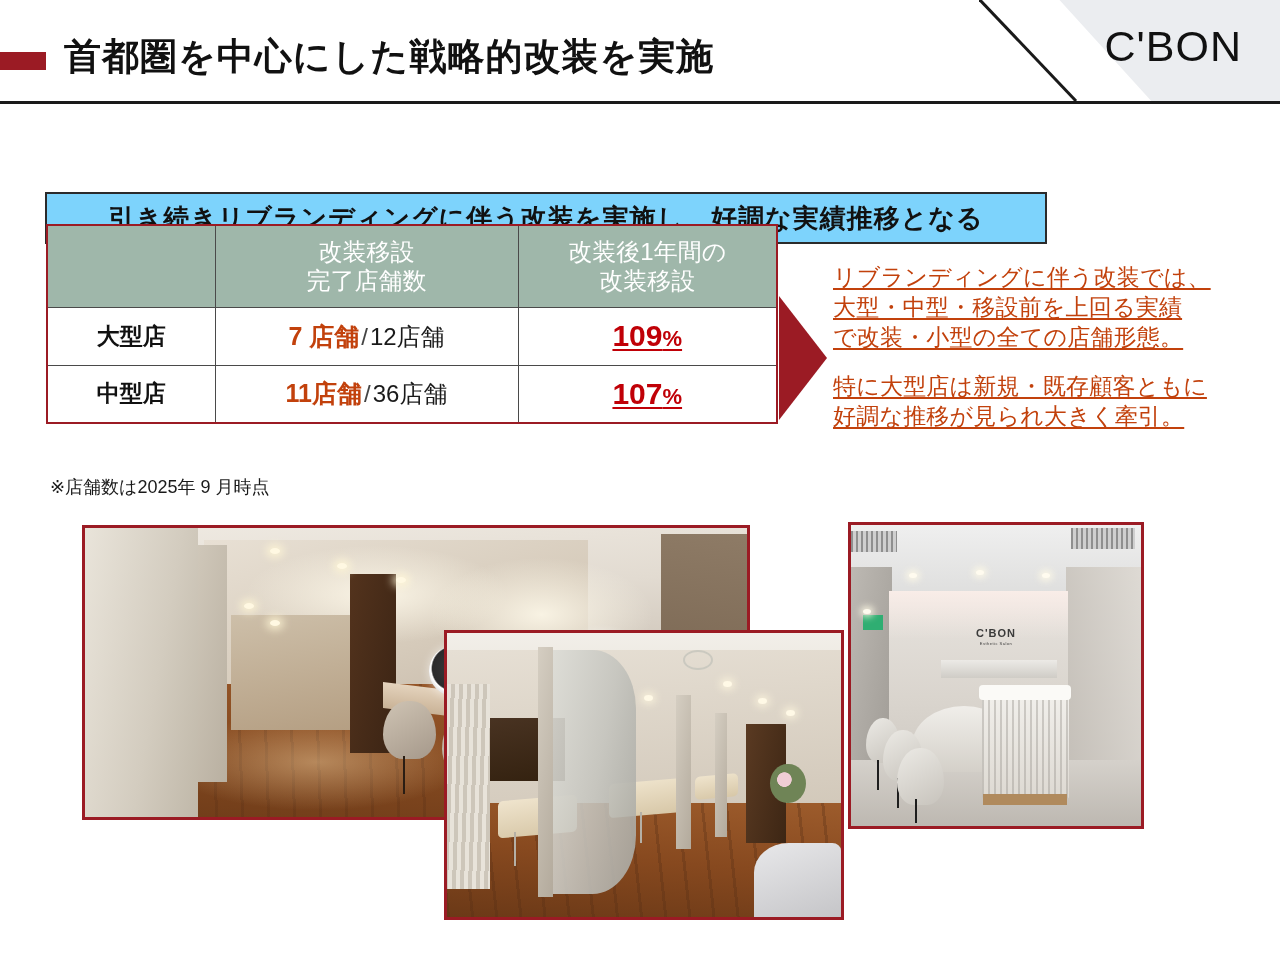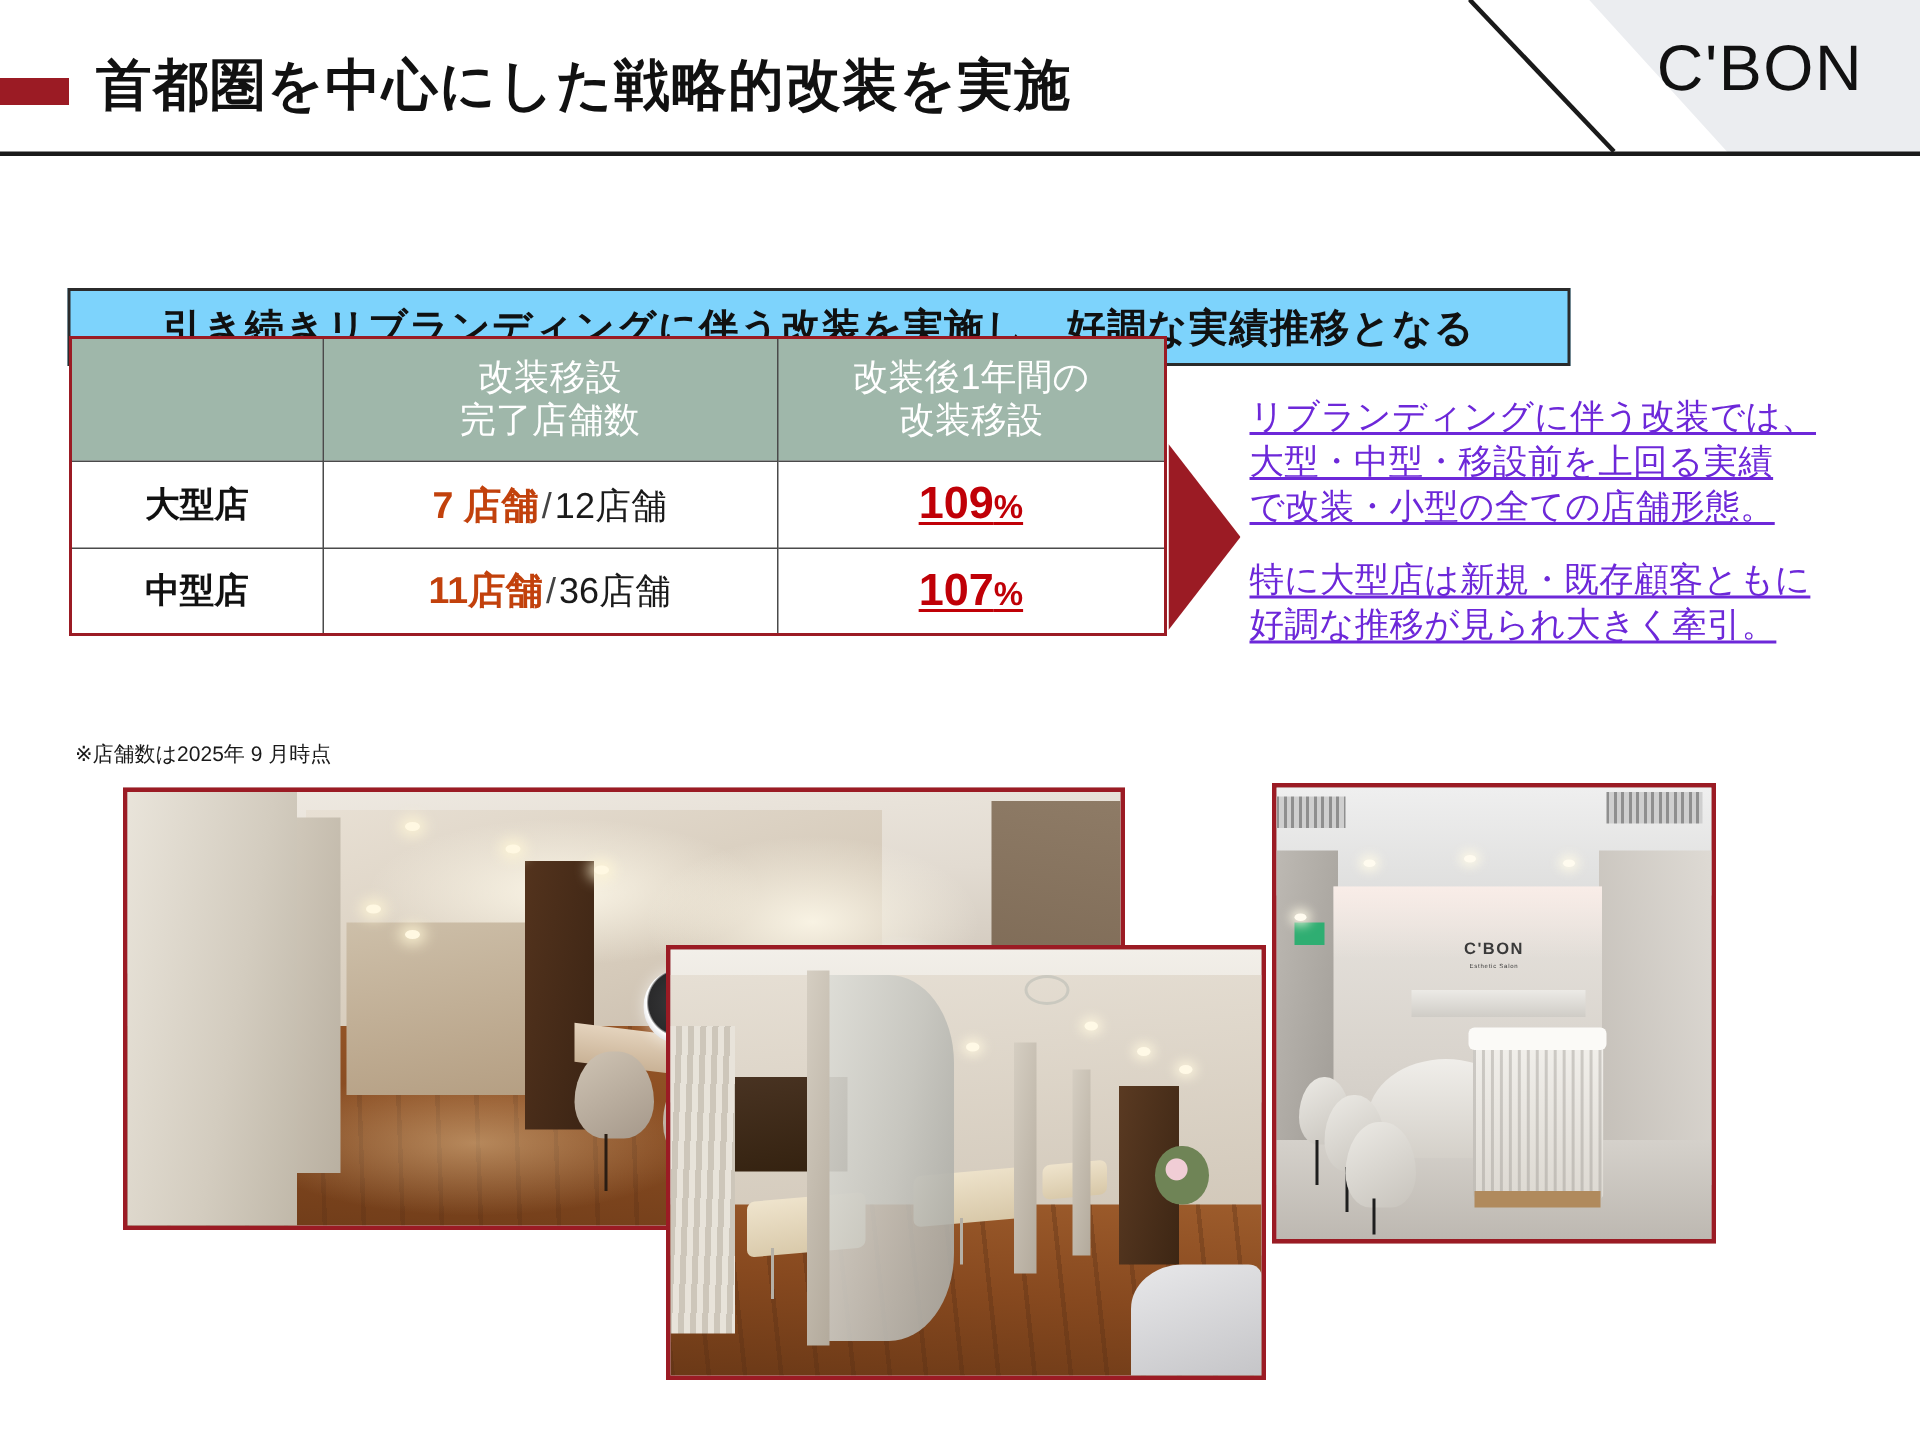--- a/index.html
+++ b/index.html
@@ -161,41 +161,41 @@
     text-decoration: underline;
     text-underline-offset: 3px;
     font-weight: bold;
     white-space: nowrap;
   }
   .pct-num  { font-size: 30px; }
   .pct-sign { font-size: 22px; }
 
   .footnote {
     position: absolute;
-    left: 50px; top: 494px;
-    font-size: 14px;
+    left: 50px; top: 475px;
+    font-size: 18px;
     color: #1a1a1a;
     white-space: nowrap;
   }
 
   
   .arrow {
     position: absolute;
     left: 779px; top: 296px;
     width: 48px;
     height: 124px;
   }
   .annotation {
     position: absolute;
     left: 833px; top: 263px;
     width: 412px;
   }
   .anno-line {
     font-size: 23px;
-    color: #6d28d9;
+    color: #c2410c;
     line-height: 1.30;
     text-decoration: underline;
     text-underline-offset: 3px;
     white-space: nowrap;
     letter-spacing: 0.2px;
   }
   .anno-gap { height: 19px; }
 
   
   .photo {

